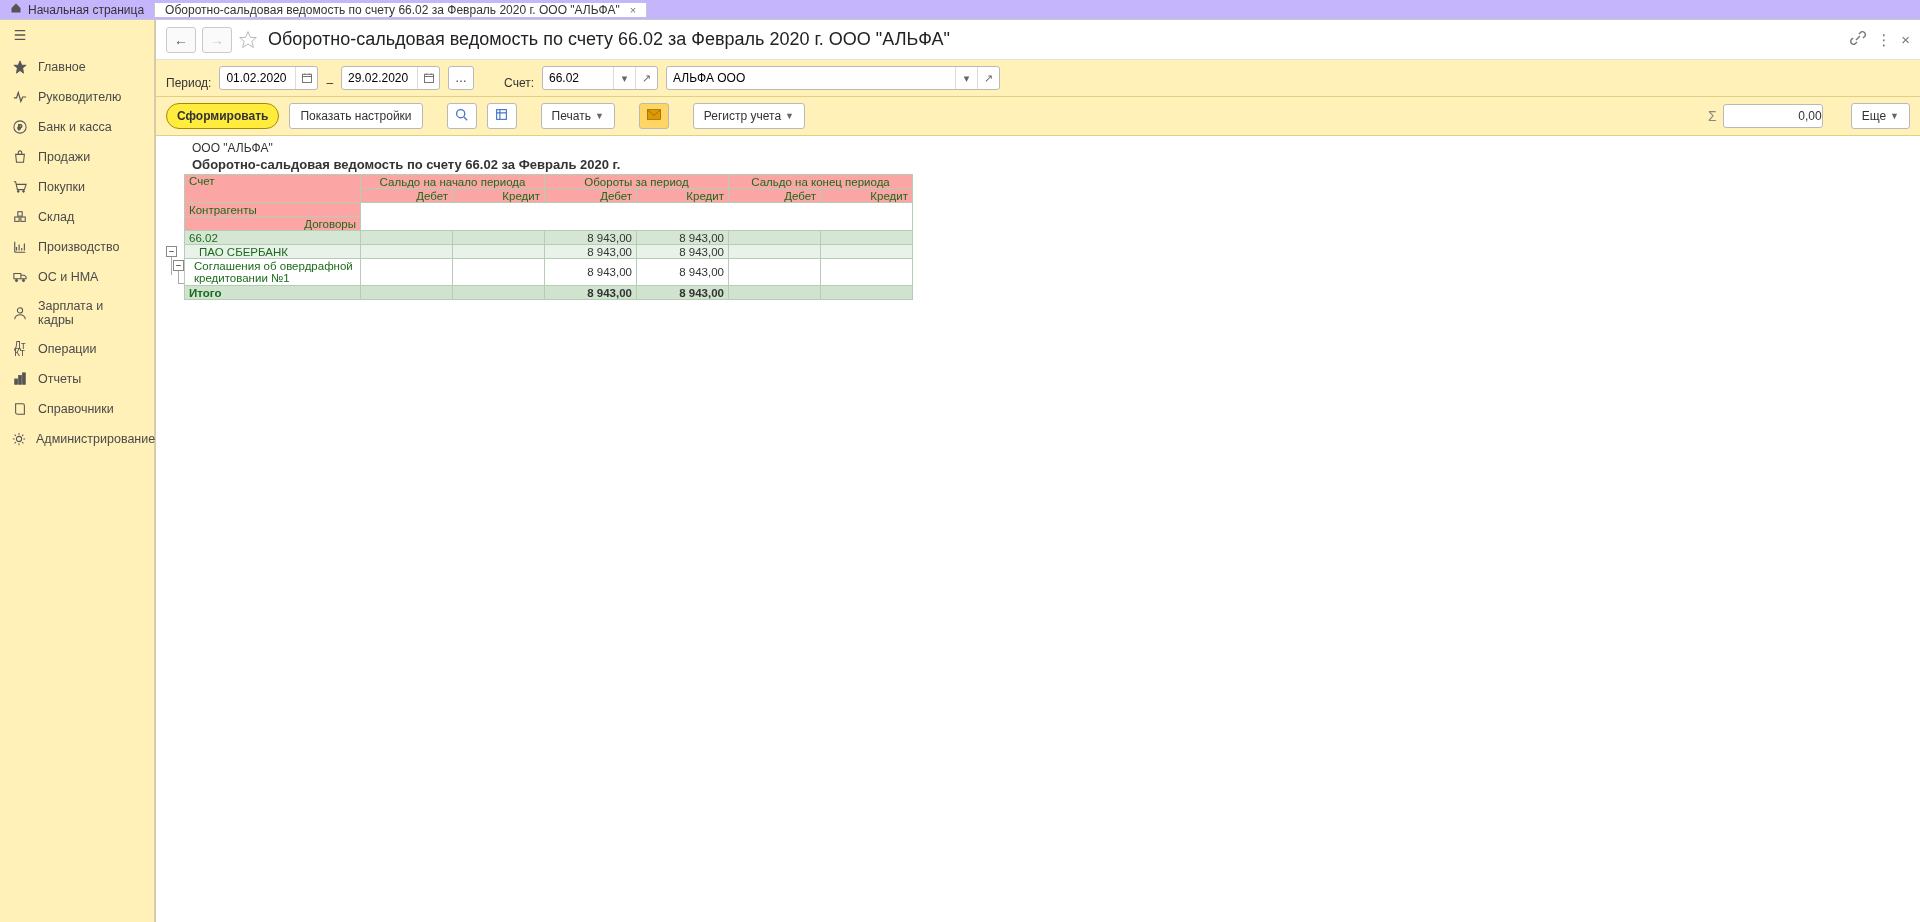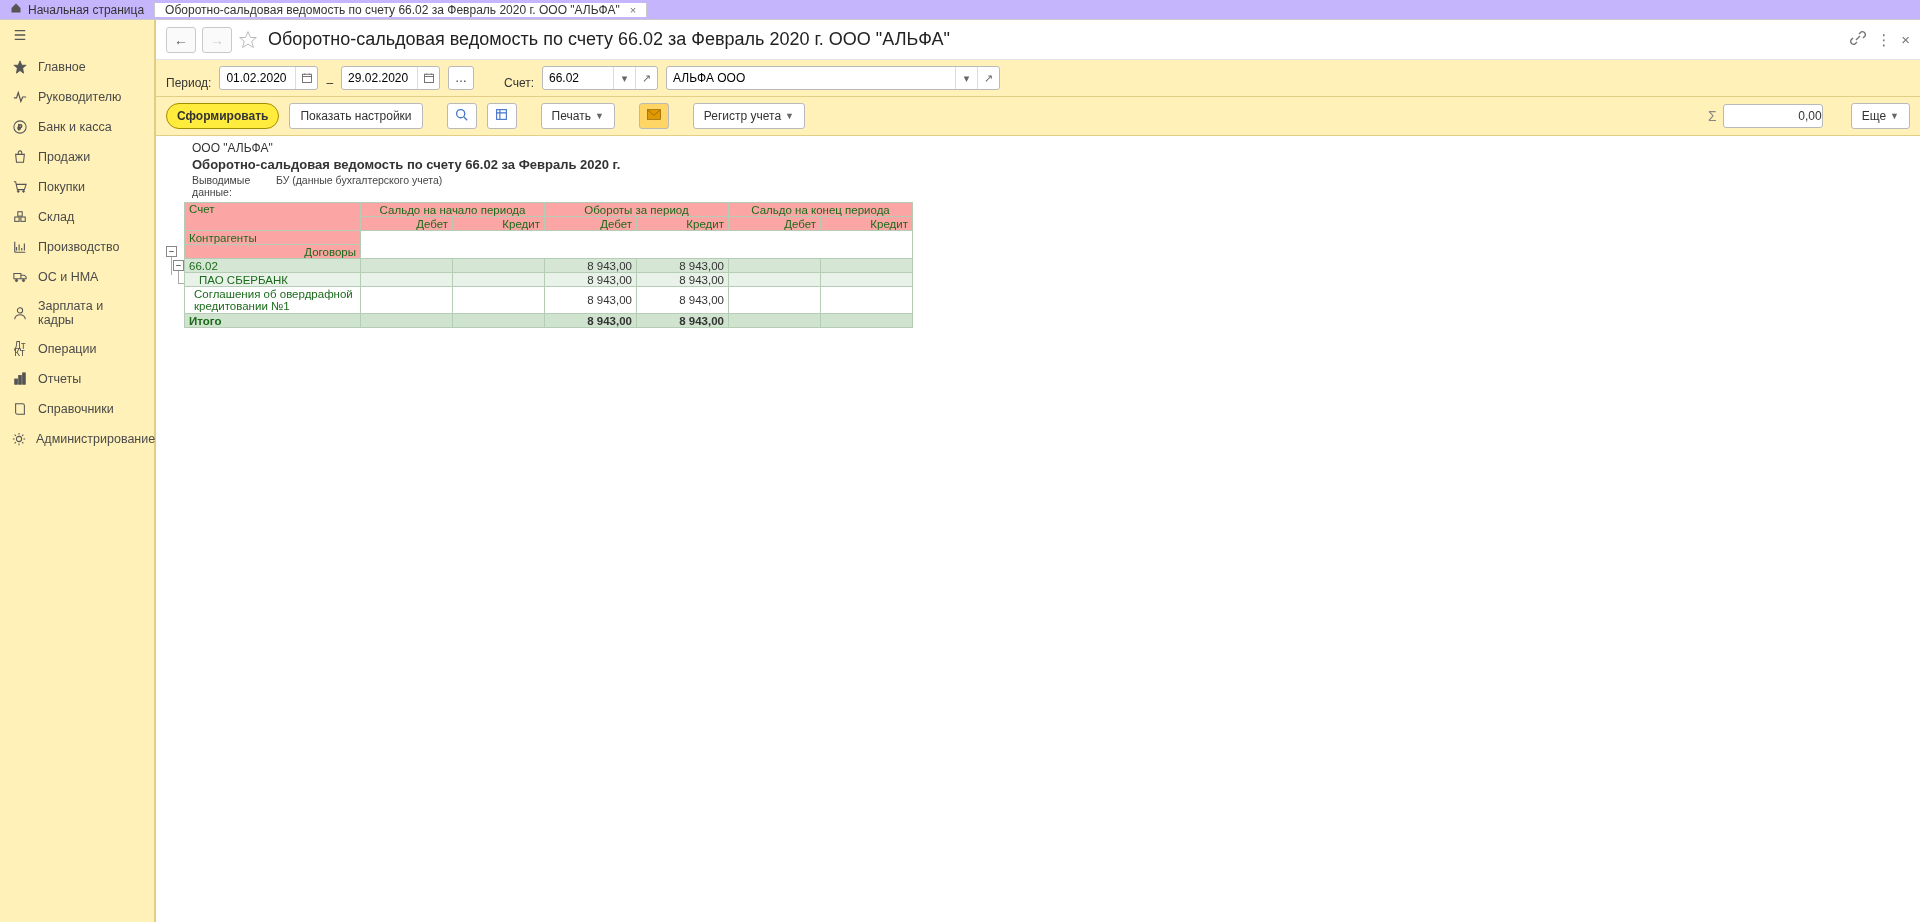--- a/index.html
+++ b/index.html
@@ -332,24 +332,20 @@
       <div class="btn">
           <span>Еще</span>
           <span class="dd-caret">▼</span>
         </div>
     </div>
 
     <div class="report-wrap">
       <div class="report-inner">
         <div class="rpt-org">ООО "АЛЬФА"</div>
         <div class="rpt-title">Оборотно-сальдовая ведомость по счету 66.02 за Февраль 2020 г.</div>
-        <div class="rpt-meta">
-          <span style="max-width:58px;">Выводимые данные:</span>
-          <span>БУ (данные бухгалтерского учета)</span>
-        </div>
 
         <div class="gutter">
           <div class="exp" style="top:106px;">−</div>
           <div class="gline" style="top:117px;height:18px;"></div>
           <div class="exp" style="top:120px;left:7px;">−</div>
           <div class="gline" style="top:131px;left:12px;height:12px;"></div>
           <div class="hline" style="top:143px;left:12px;width:6px;"></div>
         </div>
 
         <table class="grid">

